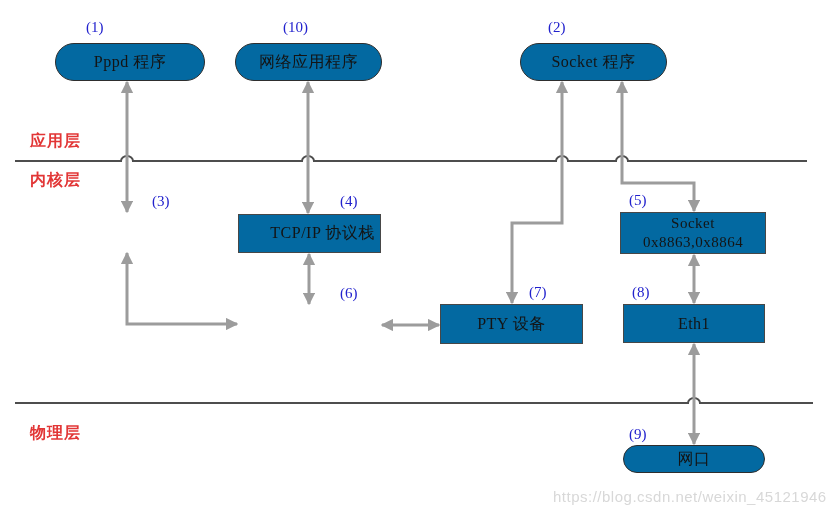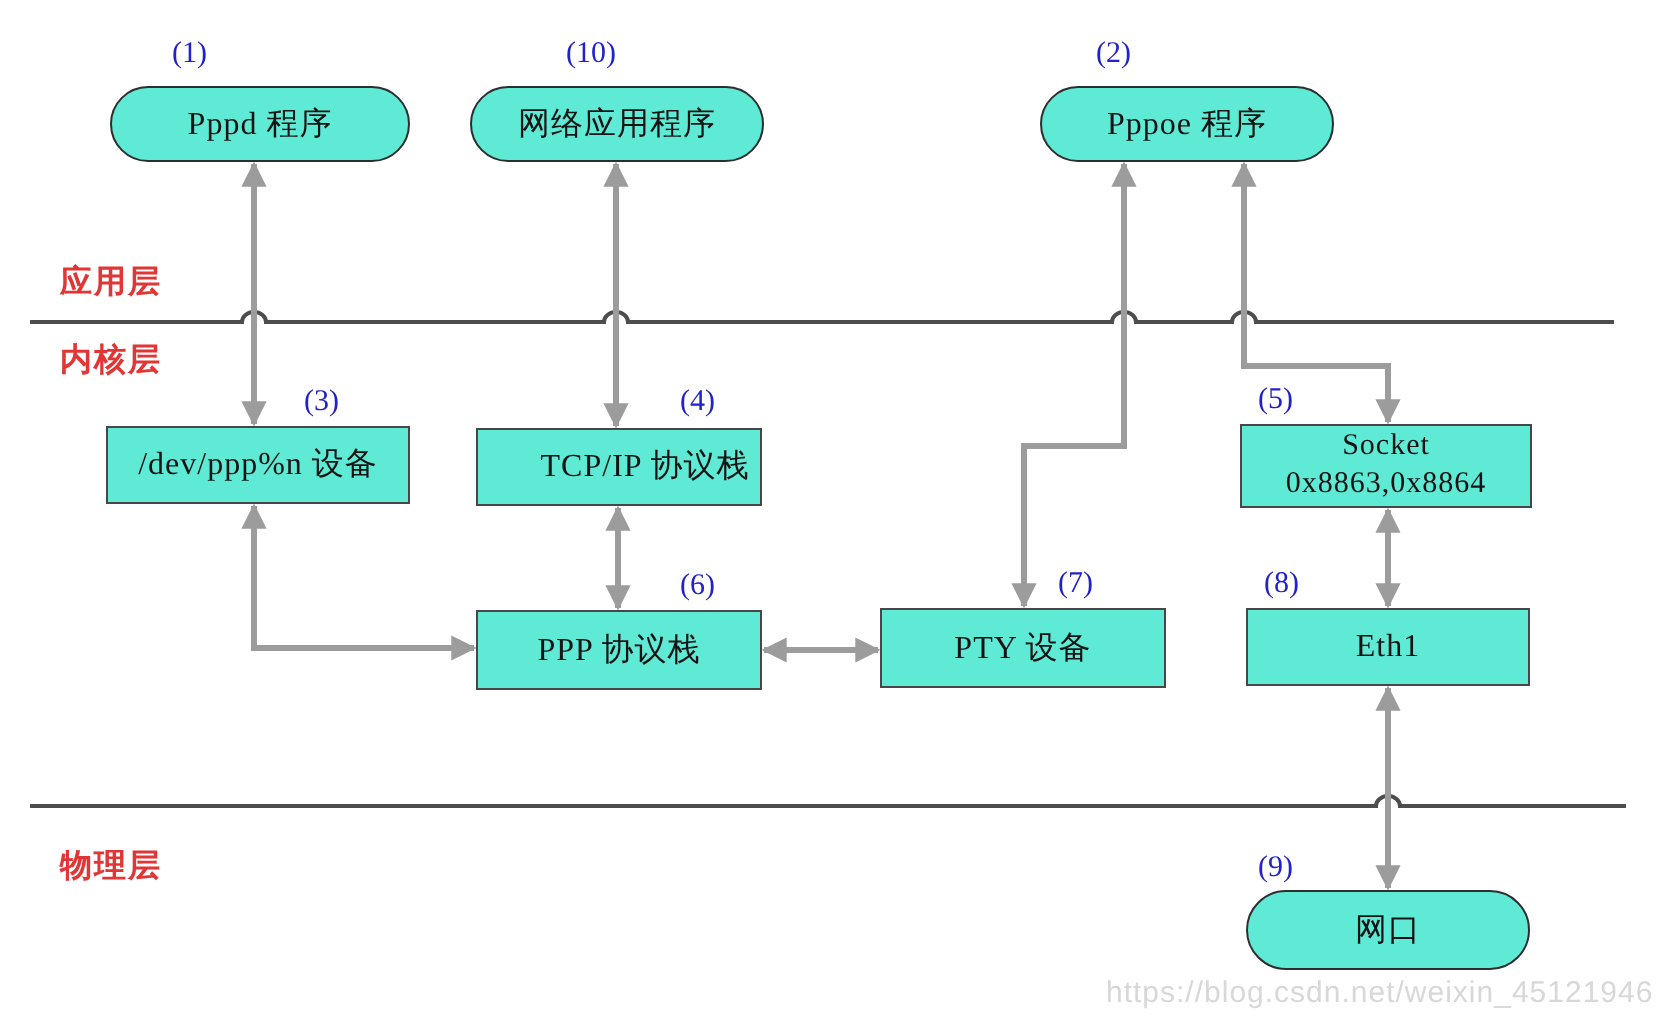--- a/index.html
+++ b/index.html
@@ -3,21 +3,21 @@
 <meta charset="utf-8">
 <style>
   html,body{margin:0;padding:0;background:#ffffff;}
   .stage{
     position:relative;width:836px;height:513px;background:#ffffff;
     font-family:"Liberation Serif", serif;overflow:hidden;
   }
   svg.connectors{position:absolute;left:0;top:0;width:836px;height:513px;}
   .node{
     position:absolute;box-sizing:border-box;
-    background:#5eead4;border:1.5px solid #474747;
+    background:#0369a1;border:1.5px solid #474747;
     display:flex;flex-direction:column;align-items:center;justify-content:center;
     font-size:16px;color:#141414;letter-spacing:0.5px;text-align:center;
     z-index:2;
   }
   .pill{border-radius:20px;border-color:#2e2e2e;}
   .socket .l1{line-height:19px;font-size:15px;}
   .socket .l2{line-height:19px;font-size:15px;}
   .num{
     position:absolute;font-size:15px;color:#2121cd;z-index:3;
     font-family:"Liberation Serif", serif;
@@ -74,41 +74,35 @@
   <div class="num" style="left:632px;top:284px;">(8)</div>
   <div class="num" style="left:629px;top:426px;">(9)</div>
 
   <div class="node pill" style="left:55px;top:43px;width:150px;height:38px;">
     <span>Pppd 程序</span>
   </div>
   <div class="node pill" style="left:235px;top:43px;width:147px;height:38px;">
     <span>网络应用程序</span>
   </div>
   <div class="node pill" style="left:520px;top:43px;width:147px;height:38px;">
-    <span>Pppoe 程序</span>
+    <span>Socket 程序</span>
   </div>
 
-  <div class="node" style="left:53px;top:213px;width:152px;height:39px;">
-    <span>/dev/ppp%n 设备</span>
-  </div>
   <div class="node" style="left:238px;top:214px;width:143px;height:39px;padding-left:26px;">
     <span>TCP/IP 协议栈</span>
   </div>
   <div class="node socket" style="left:620px;top:212px;width:146px;height:42px;">
     <span class="l1">Socket</span>
     <span class="l2">0x8863,0x8864</span>
-  </div>
-  <div class="node" style="left:238px;top:305px;width:143px;height:40px;">
-    <span>PPP 协议栈</span>
   </div>
   <div class="node" style="left:440px;top:304px;width:143px;height:40px;">
     <span>PTY 设备</span>
   </div>
   <div class="node" style="left:623px;top:304px;width:142px;height:39px;">
     <span>Eth1</span>
   </div>
 
-  <div class="node pill" style="left:623px;top:445px;width:142px;height:40px;">
+  <div class="node pill" style="left:623px;top:445px;width:142px;height:28px;">
     <span>网口</span>
   </div>
 
   <div class="watermark">https://blog.csdn.net/weixin_45121946</div>
 </div>
 
 </body></html>

